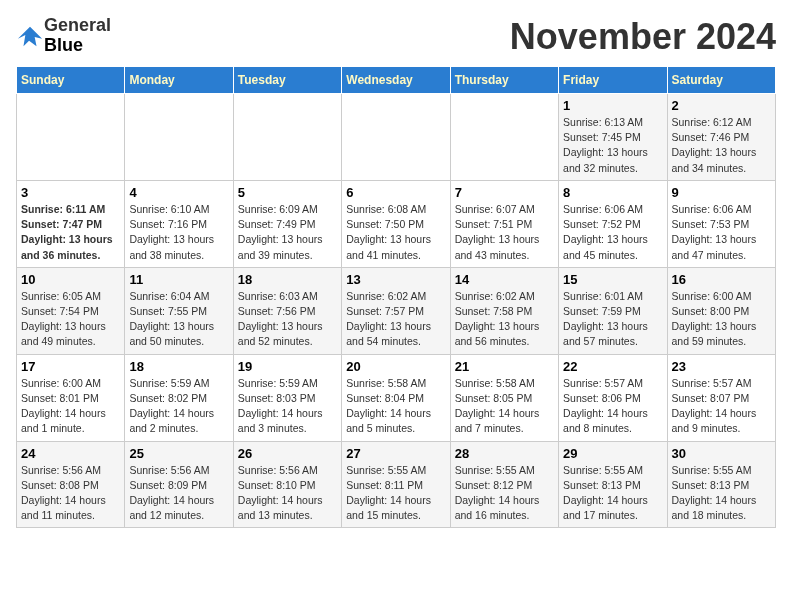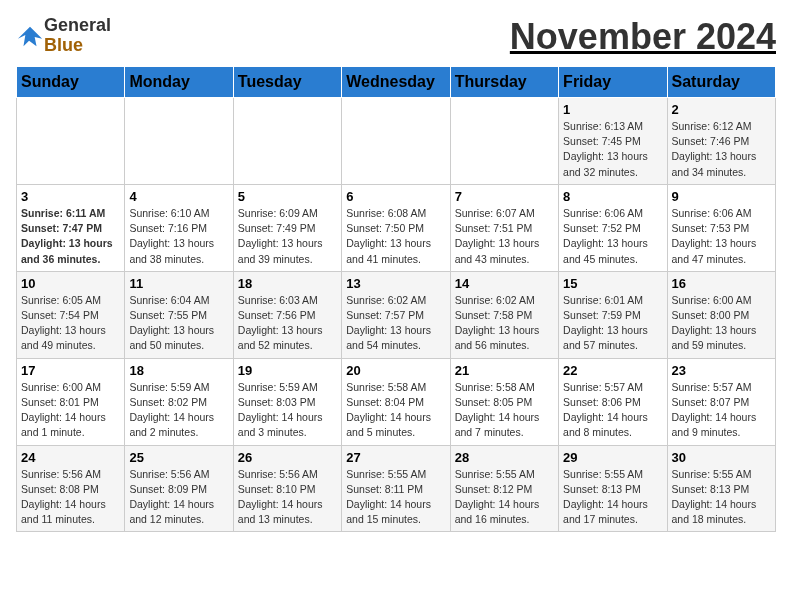--- a/index.html
+++ b/index.html
@@ -19,49 +19,48 @@
     .logo {
       display: flex;
       align-items: center;
     }
     .logo-text {
       font-size: 18px;
       font-weight: bold;
       line-height: 1.1;
     }
     .logo-text .general { color: #333; }
-    .logo-text .blue { color: #a16207; }
+    .logo-text .blue { color: #000000; }
     .logo-bird {
       width: 28px;
       height: 28px;
     }
     .title-block {
       text-align: right;
-      text-decoration: underline;
     }
     .month-year {
       font-size: 36px;
       font-weight: bold;
       color: #333;
     }
     .location {
       font-size: 16px;
       color: #555;
     }
     table {
       width: 100%;
       border-collapse: collapse;
       font-size: 11px;
     }
     thead tr th {
       background: #2a7dd1;
-      color: #000000;
+      color: #fef9c3;
       padding: 6px 4px;
       text-align: left;
-      font-size: 16px;
+      font-size: 12px;
       font-weight: bold;
       border: 1px solid #fff;
     }
     tbody tr td {
       border: 1px solid #ccc;
       vertical-align: top;
       padding: 4px;
       width: calc(100% / 7);
       min-height: 80px;
       background: #fff;

